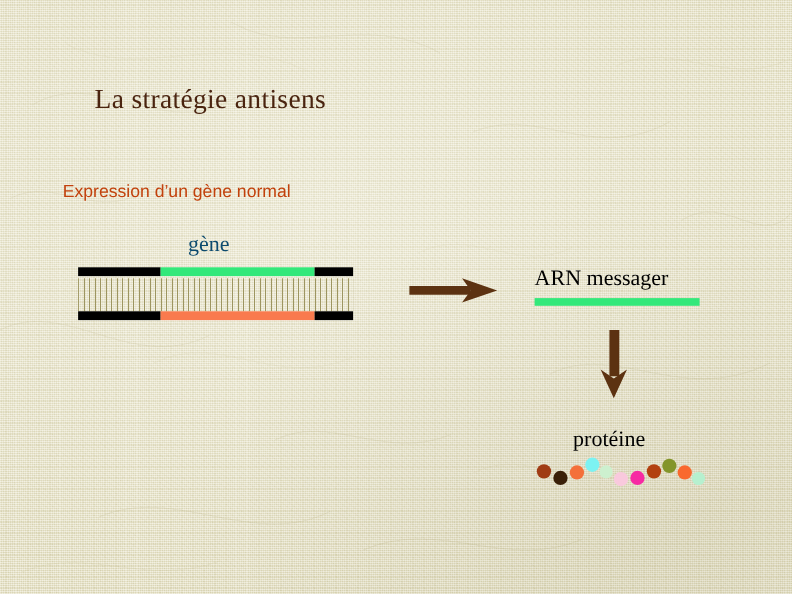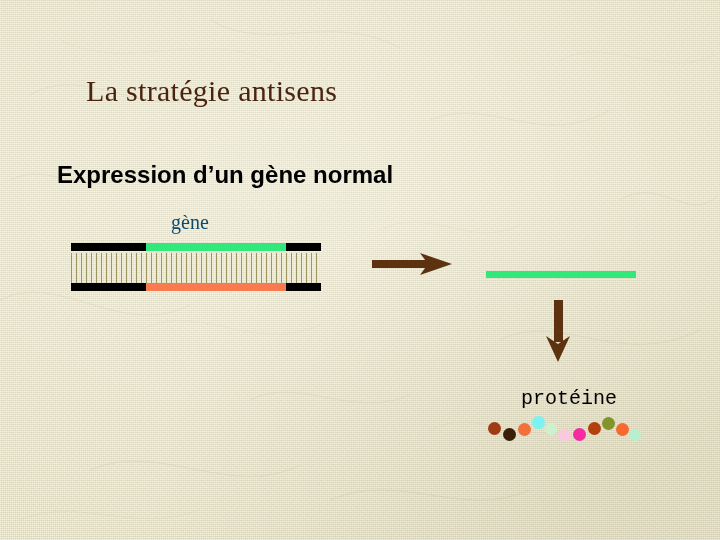--- a/index.html
+++ b/index.html
@@ -47,36 +47,35 @@
       radial-gradient(ellipse 90% 80% at 85% 90%, rgba(150,142,102,0.12) 0%, rgba(150,142,102,0) 70%);
     pointer-events: none;
   }
 
   
   .title {
     position: absolute;
     left: 86px;
     top: 68px;
     font-family: "Liberation Serif", "DejaVu Serif", serif;
-    font-size: 30px;
+    font-size: 25px;
     line-height: 46px;
     color: #4a2410;
     white-space: nowrap;
     letter-spacing: 0.3px;
   }
   .subtitle {
     position: absolute;
     left: 57px;
     top: 162px;
     font-family: "Liberation Sans", sans-serif;
-    font-size: 24px;
+    font-size: 16px;
     line-height: 26px;
-    color: #000000;
-    white-space: nowrap;
-    font-weight: bold;
+    color: #c2410c;
+    white-space: nowrap;
   }
   .label-gene {
     position: absolute;
     left: 171px;
     top: 210px;
     font-family: "Liberation Serif", "DejaVu Serif", serif;
     font-size: 20px;
     line-height: 24px;
     color: #0c4a6e;
     white-space: nowrap;
@@ -88,21 +87,21 @@
     font-family: "Liberation Serif", "DejaVu Serif", serif;
     font-size: 20px;
     line-height: 24px;
     color: #000000;
     white-space: nowrap;
   }
   .label-proteine {
     position: absolute;
     left: 521px;
     top: 387px;
-    font-family: Liberation Mono, monospace;
+    font-family: Liberation Serif, serif;
     font-size: 20px;
     line-height: 24px;
     color: #000000;
     white-space: nowrap;
   }
 
   
   #gene-diagram {
     position: absolute;
     left: 71px;
@@ -222,20 +221,21 @@
         <div class="dna-seg" style="width: 140px; background: rgb(249, 122, 78);"></div>
         <div class="dna-seg" style="width: 35px; background: rgb(0, 0, 0);"></div>
       </div>
   </div>
 
   <svg id="arrow-transcription" viewBox="0 0 80 24">
     <path id="arrow-h-shaft" d="M0 8 L56 8 L56 16 L0 16 Z" fill="#5c3211"></path>
     <path id="arrow-h-head" d="M48 1 L80 12 L48 23 L56 12 Z" fill="#5c3211"></path>
   </svg>
 
+  <div class="label-arn">ARN messager</div>
 
   <div id="mrna-bar"></div>
 
   <svg id="arrow-translation" viewBox="0 0 28 62">
     <path id="arrow-v-shaft" d="M10 0 L19 0 L19 42 L10 42 Z" fill="#5c3211"></path>
     <path id="arrow-v-head" d="M2 36 L14 62 L26 36 L14 44 Z" fill="#5c3211"></path>
   </svg>
 
   <div class="label-proteine">protéine</div>
 

